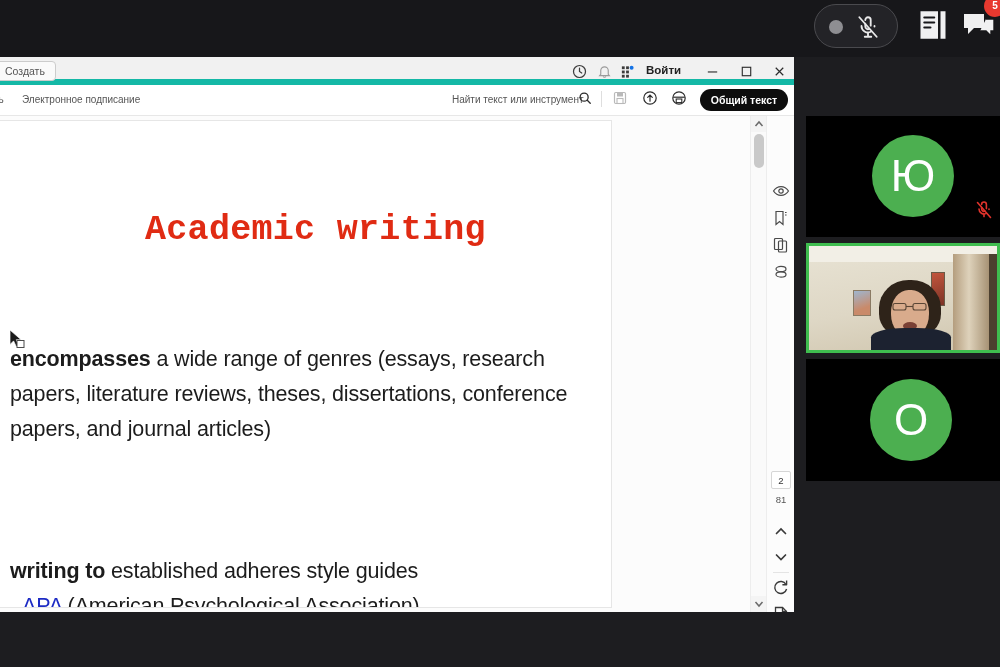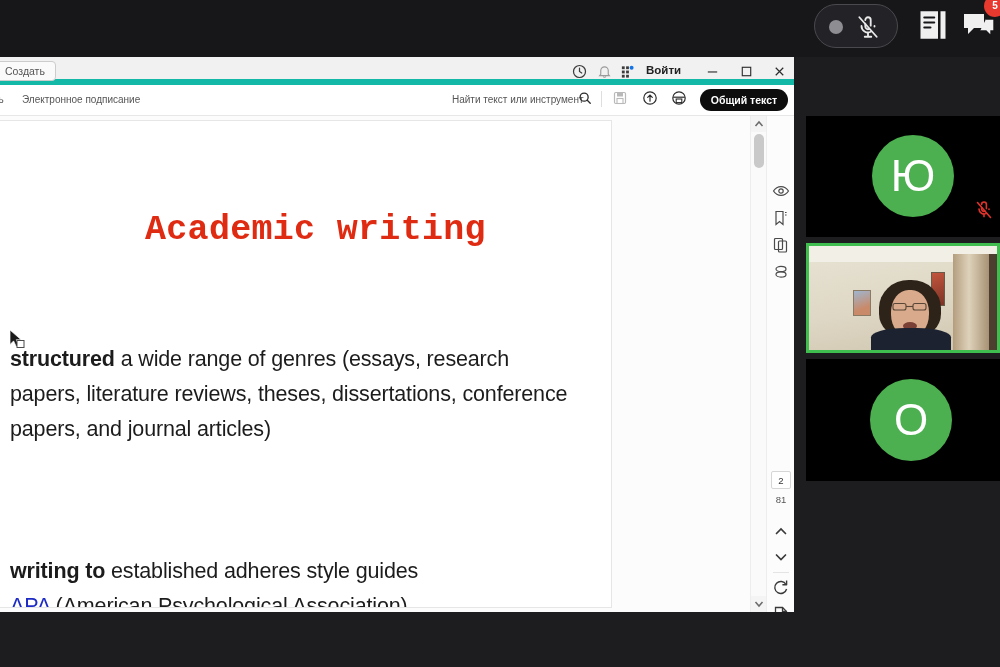--- a/index.html
+++ b/index.html
@@ -113,21 +113,21 @@
   }
   .para{
     position:absolute; left:18px; width:575px;
     font-size:21.5px; line-height:35px; color:#1c1c1c;
     letter-spacing:-0.15px;
   }
   #para-1{ top:221px; }
   #para-2{ top:363px; }
   #para-3{ top:433px; }
   .para b{ font-weight:bold; }
-  .lnk{ color:#1d2bc4; text-decoration:underline; }
+  .lnk{ color:#1d2bc4; text-decoration:underline;margin-left:12px; }
 
   #cursor{ position:absolute; left:16px; top:208px; width:22px; height:22px; }
 
   
   #vscroll{
     position:absolute; left:750px; top:59px; width:16px; height:496px;
     background:#fafafa; border-left:1px solid #ededed;
   }
   .sb-arrow{ position:absolute; left:0; width:16px; height:16px; background:#f4f4f4; }
   #sb-up{ top:0; }
@@ -297,21 +297,21 @@
       <rect x="5.2" y="9" width="5.6" height="3.6" fill="none" stroke="#2c2c2c" stroke-width="1.1"></rect>
     </svg>
     <div id="share-btn">Общий текст</div>
   </div>
 
   <div id="doc-area">
     <div id="doc-page">
       <div id="slide-title">Academic writing</div>
 
       <div class="para" id="para-1">
-        <b>structured</b><span> a wide range of genres (essays, research papers, literature reviews, theses, dissertations, conference papers, and journal articles)</span>
+        <b>encompasses</b><span> a wide range of genres (essays, research papers, literature reviews, theses, dissertations, conference papers, and journal articles)</span>
       </div>
 
 
       <div class="para" id="para-3">
         <b>writing to</b><span> established adheres style guides</span><br>
         <a class="lnk" href="#">APA</a><span> (American Psychological Association)</span><br>
         
       </div>
 
       <svg id="cursor" viewBox="0 0 22 22">

